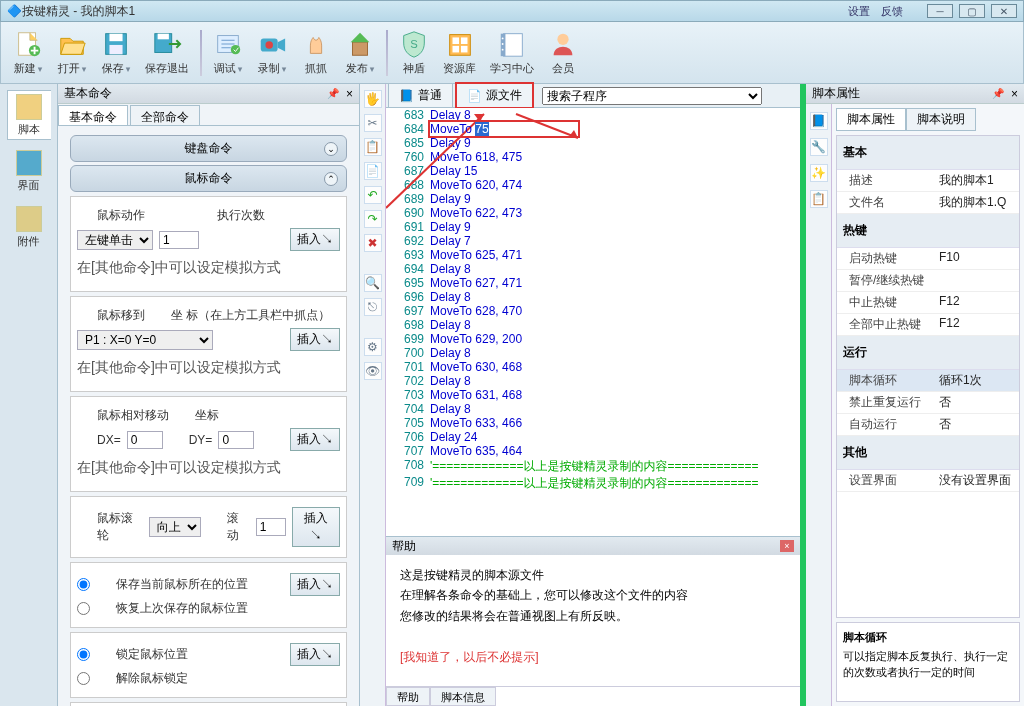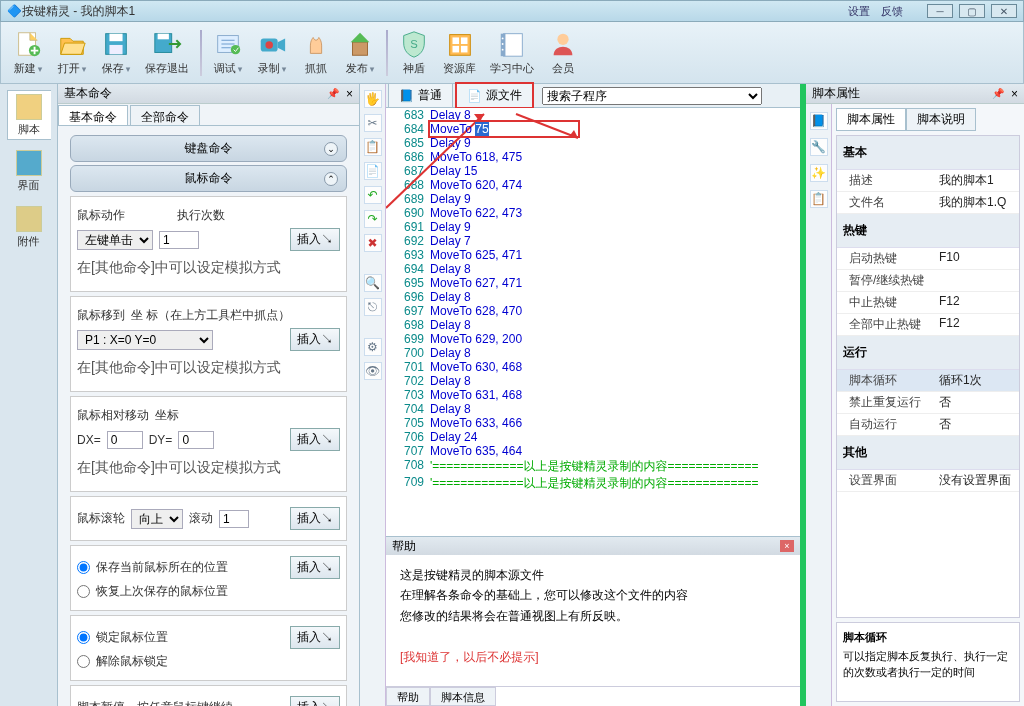--- a/index.html
+++ b/index.html
@@ -26,21 +26,21 @@
 .panelhdr { height: 20px; background: linear-gradient(#e2eaf0,#d2dae2); display:flex;align-items:center;padding:0 6px;font-size:12px;border-bottom:1px solid #bcc; }
 .panelhdr .sp { flex:1; }
 .pin { font-size:10px; }
 .subtabs { height: 22px; display:flex; border-bottom:1px solid #a8c0ce; }
 .subtab { padding:3px 10px;font-size:12px;background:#fff;border:1px solid #a8c0ce;border-bottom:none;margin-right:2px;margin-top:1px; }
 .cmdbody { flex:1; overflow:auto; padding:6px; }
 .cmdgroup { background: linear-gradient(#dce7f0,#c8d6e2); border:1px solid #9ab;border-radius:6px; padding:4px 8px; margin:3px 6px; font-size:12px; text-align:center; display:flex;align-items:center;justify-content:center; position:relative; }
 .cmdgroup .exp { position:absolute;right:8px;width:14px;height:14px;border:1px solid #89a;border-radius:8px;background:#eef4f8;font-size:9px;display:flex;align-items:center;justify-content:center; }
 .cmdform { border:1px solid #ccc; background:#fff; margin:4px 6px; padding:6px; font-size:12px; }
 .cmdform .row { display:flex; align-items:center; gap:6px; margin:4px 0; }
-.cmdform label { color:#333; }
+.cmdform label { color:#333;margin-left:20px; }
 .cmdform select, .cmdform input[type=text] { font-size:12px; padding:1px 3px; border:1px solid #aab; }
 .insertbtn { background:linear-gradient(#f4f8fb,#dde6ee); border:1px solid #8aa; padding:2px 6px; font-size:12px; margin-left:auto; }
 .notetxt { font-size:14px; color:#555; margin:8px 0; }
 .radio { display:flex;align-items:center;gap:3px; }
 .centerarea { flex:1; display:flex; }
 .vtoolstrip { width: 26px; background:#eef3f7;border-right:1px solid #cbd;display:flex;flex-direction:column;gap:6px;padding-top:6px;align-items:center; }
 .vbtn { width:18px;height:18px;font-size:12px;color:#678;background:#fdfdfd;border:1px solid #cde;display:flex;align-items:center;justify-content:center; }
 .codepane { flex:1; display:flex;flex-direction:column; }
 .codetabs { height: 24px; display:flex;align-items:center;border-bottom:1px solid #a8c0ce; padding-left:2px;gap:2px;background:#e8f0f5; }
 .codetab { padding:3px 10px;font-size:12px;border:1px solid #a8c0ce;background:#eef4f8;display:flex;align-items:center;gap:4px; }
@@ -389,21 +389,21 @@
           </div>
           <div class="coderow">
             <div class="ln">684</div>
             <div class="codeline sel">MoveTo <span class="selspan">75</span></div>
           </div>
           <div class="coderow">
             <div class="ln">685</div>
             <div class="codeline">Delay 9</div>
           </div>
           <div class="coderow">
-            <div class="ln">686</div>
+            <div class="ln">760</div>
             <div class="codeline">MoveTo 618, 475</div>
           </div>
           <div class="coderow">
             <div class="ln">687</div>
             <div class="codeline">Delay 15</div>
           </div>
           <div class="coderow">
             <div class="ln">688</div>
             <div class="codeline">MoveTo 620, 474</div>
           </div>

